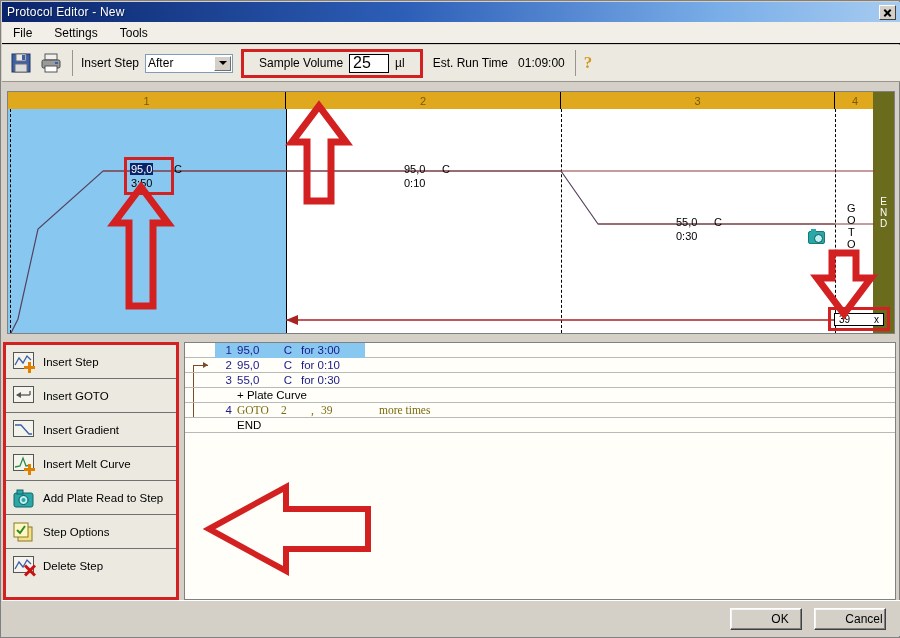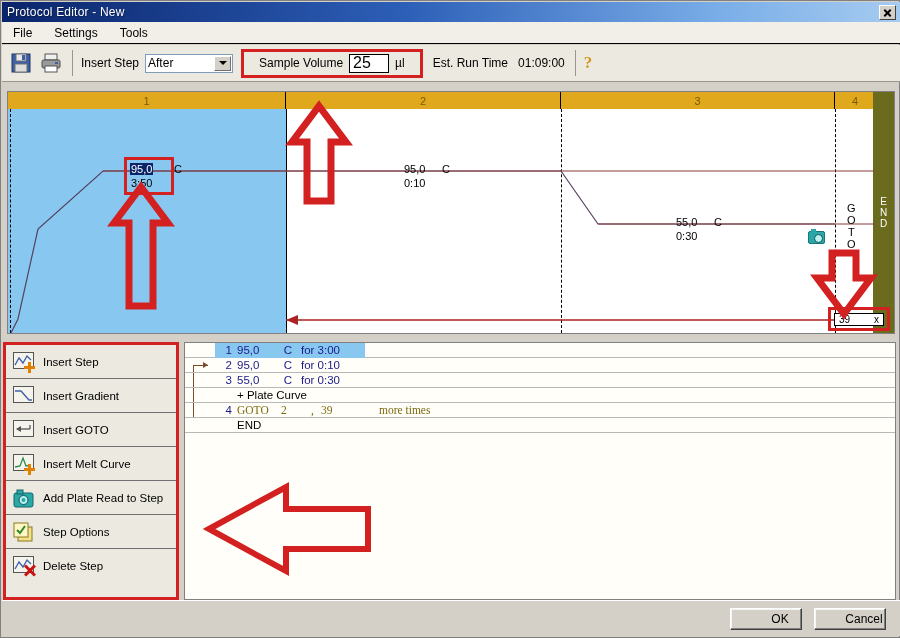--- a/index.html
+++ b/index.html
@@ -311,35 +311,35 @@
             <polyline points="3,14 7,7 11,12 15,5 19,9" fill="none" stroke="#3b5fa8" stroke-width="1.3"></polyline>
           </svg>
         <div class="plus"></div>
       </div>
       <div class="pbtn-label">Insert Step</div>
     </div>
     <div class="pbtn">
       <div class="pico">
         <div class="frame"></div>
         <svg width="24" height="22" style="position:absolute;left:0;top:0">
-            <polyline points="3,6 9,6 17,15 20,15" fill="none" stroke="#3b5fa8" stroke-width="1.3"></polyline>
-          </svg>
-      </div>
-      <div class="pbtn-label">Insert Gradient</div>
-    </div>
-    <div class="pbtn">
-      <div class="pico">
-        <div class="frame"></div>
-        <svg width="24" height="22" style="position:absolute;left:0;top:0">
           <line x1="5" y1="10" x2="18" y2="10" stroke="#555" stroke-width="1.3"></line>
           <polygon points="4,10 9,7 9,13" fill="#555"></polygon>
           <line x1="18" y1="6" x2="18" y2="10" stroke="#555" stroke-width="1.3"></line>
         </svg>
       </div>
       <div class="pbtn-label">Insert GOTO</div>
+    </div>
+    <div class="pbtn">
+      <div class="pico">
+        <div class="frame"></div>
+        <svg width="24" height="22" style="position:absolute;left:0;top:0">
+            <polyline points="3,6 9,6 17,15 20,15" fill="none" stroke="#3b5fa8" stroke-width="1.3"></polyline>
+          </svg>
+      </div>
+      <div class="pbtn-label">Insert Gradient</div>
     </div>
     <div class="pbtn">
       <div class="pico">
         <div class="frame"></div>
         <svg width="24" height="22" style="position:absolute;left:0;top:0">
             <polyline points="3,14 8,13 11,5 14,13 19,12" fill="none" stroke="#2a8a4a" stroke-width="1.3"></polyline>
           </svg>
         <div class="plus"></div>
       </div>
       <div class="pbtn-label">Insert Melt Curve</div>

